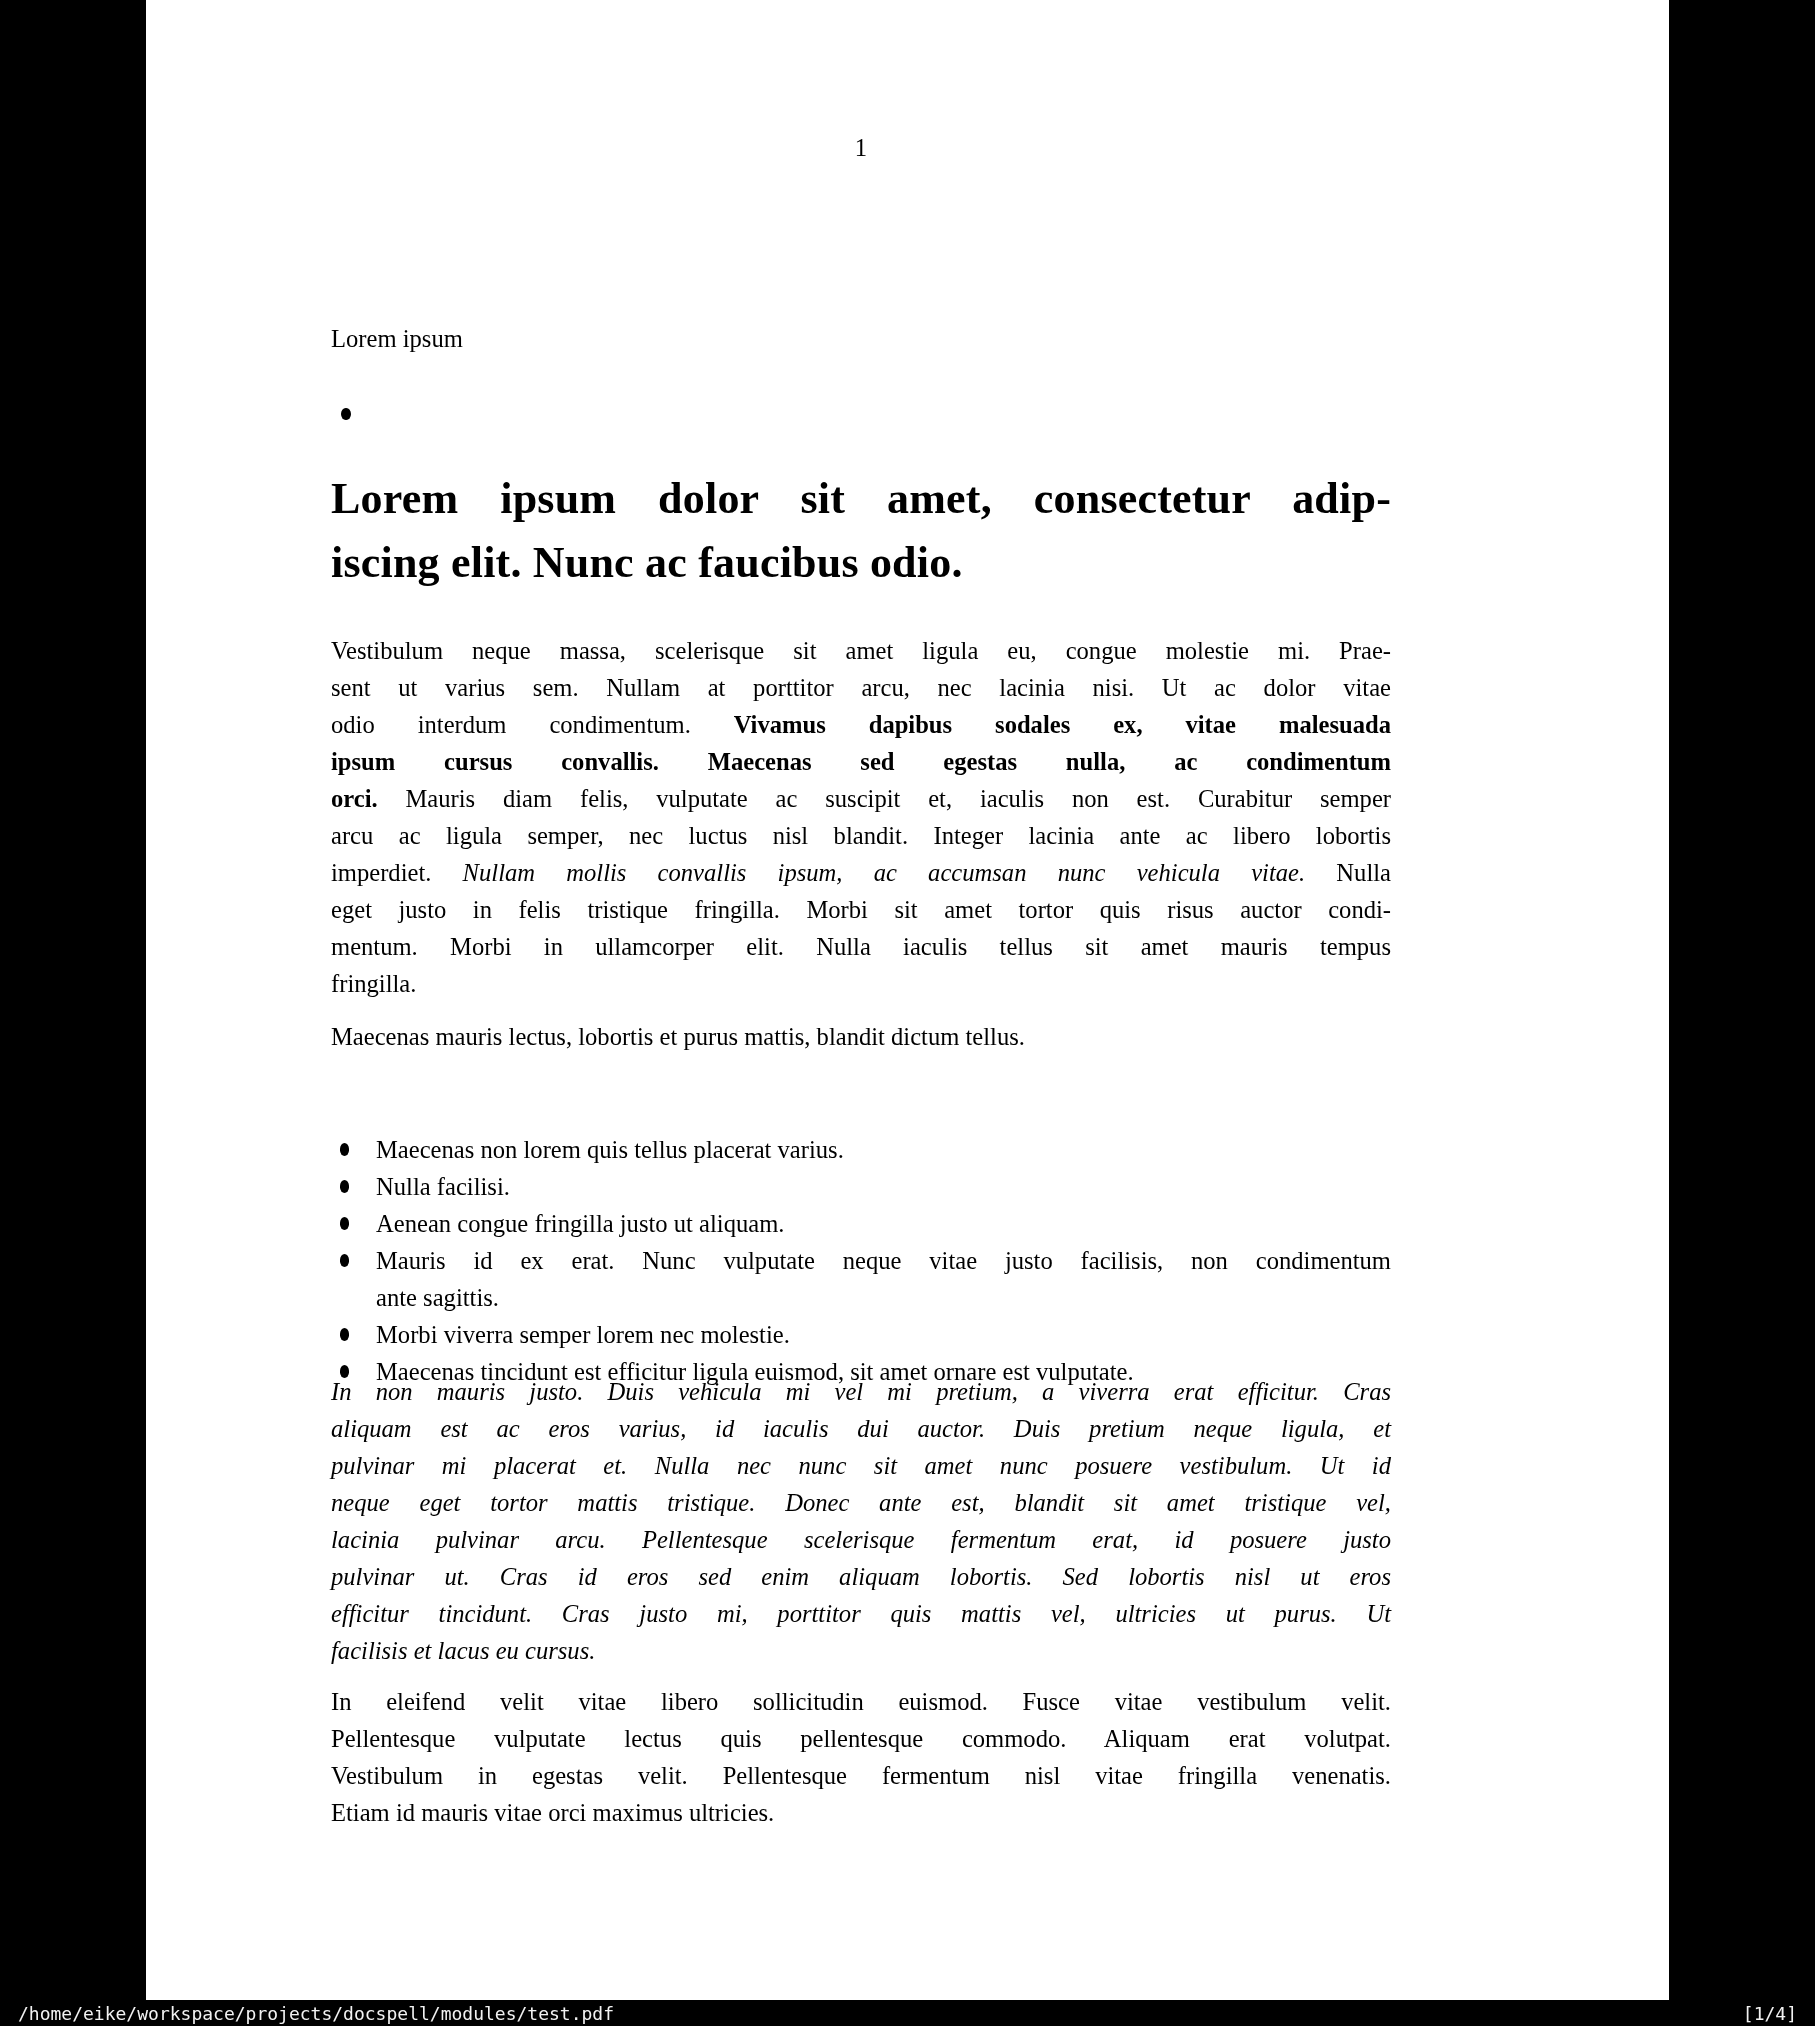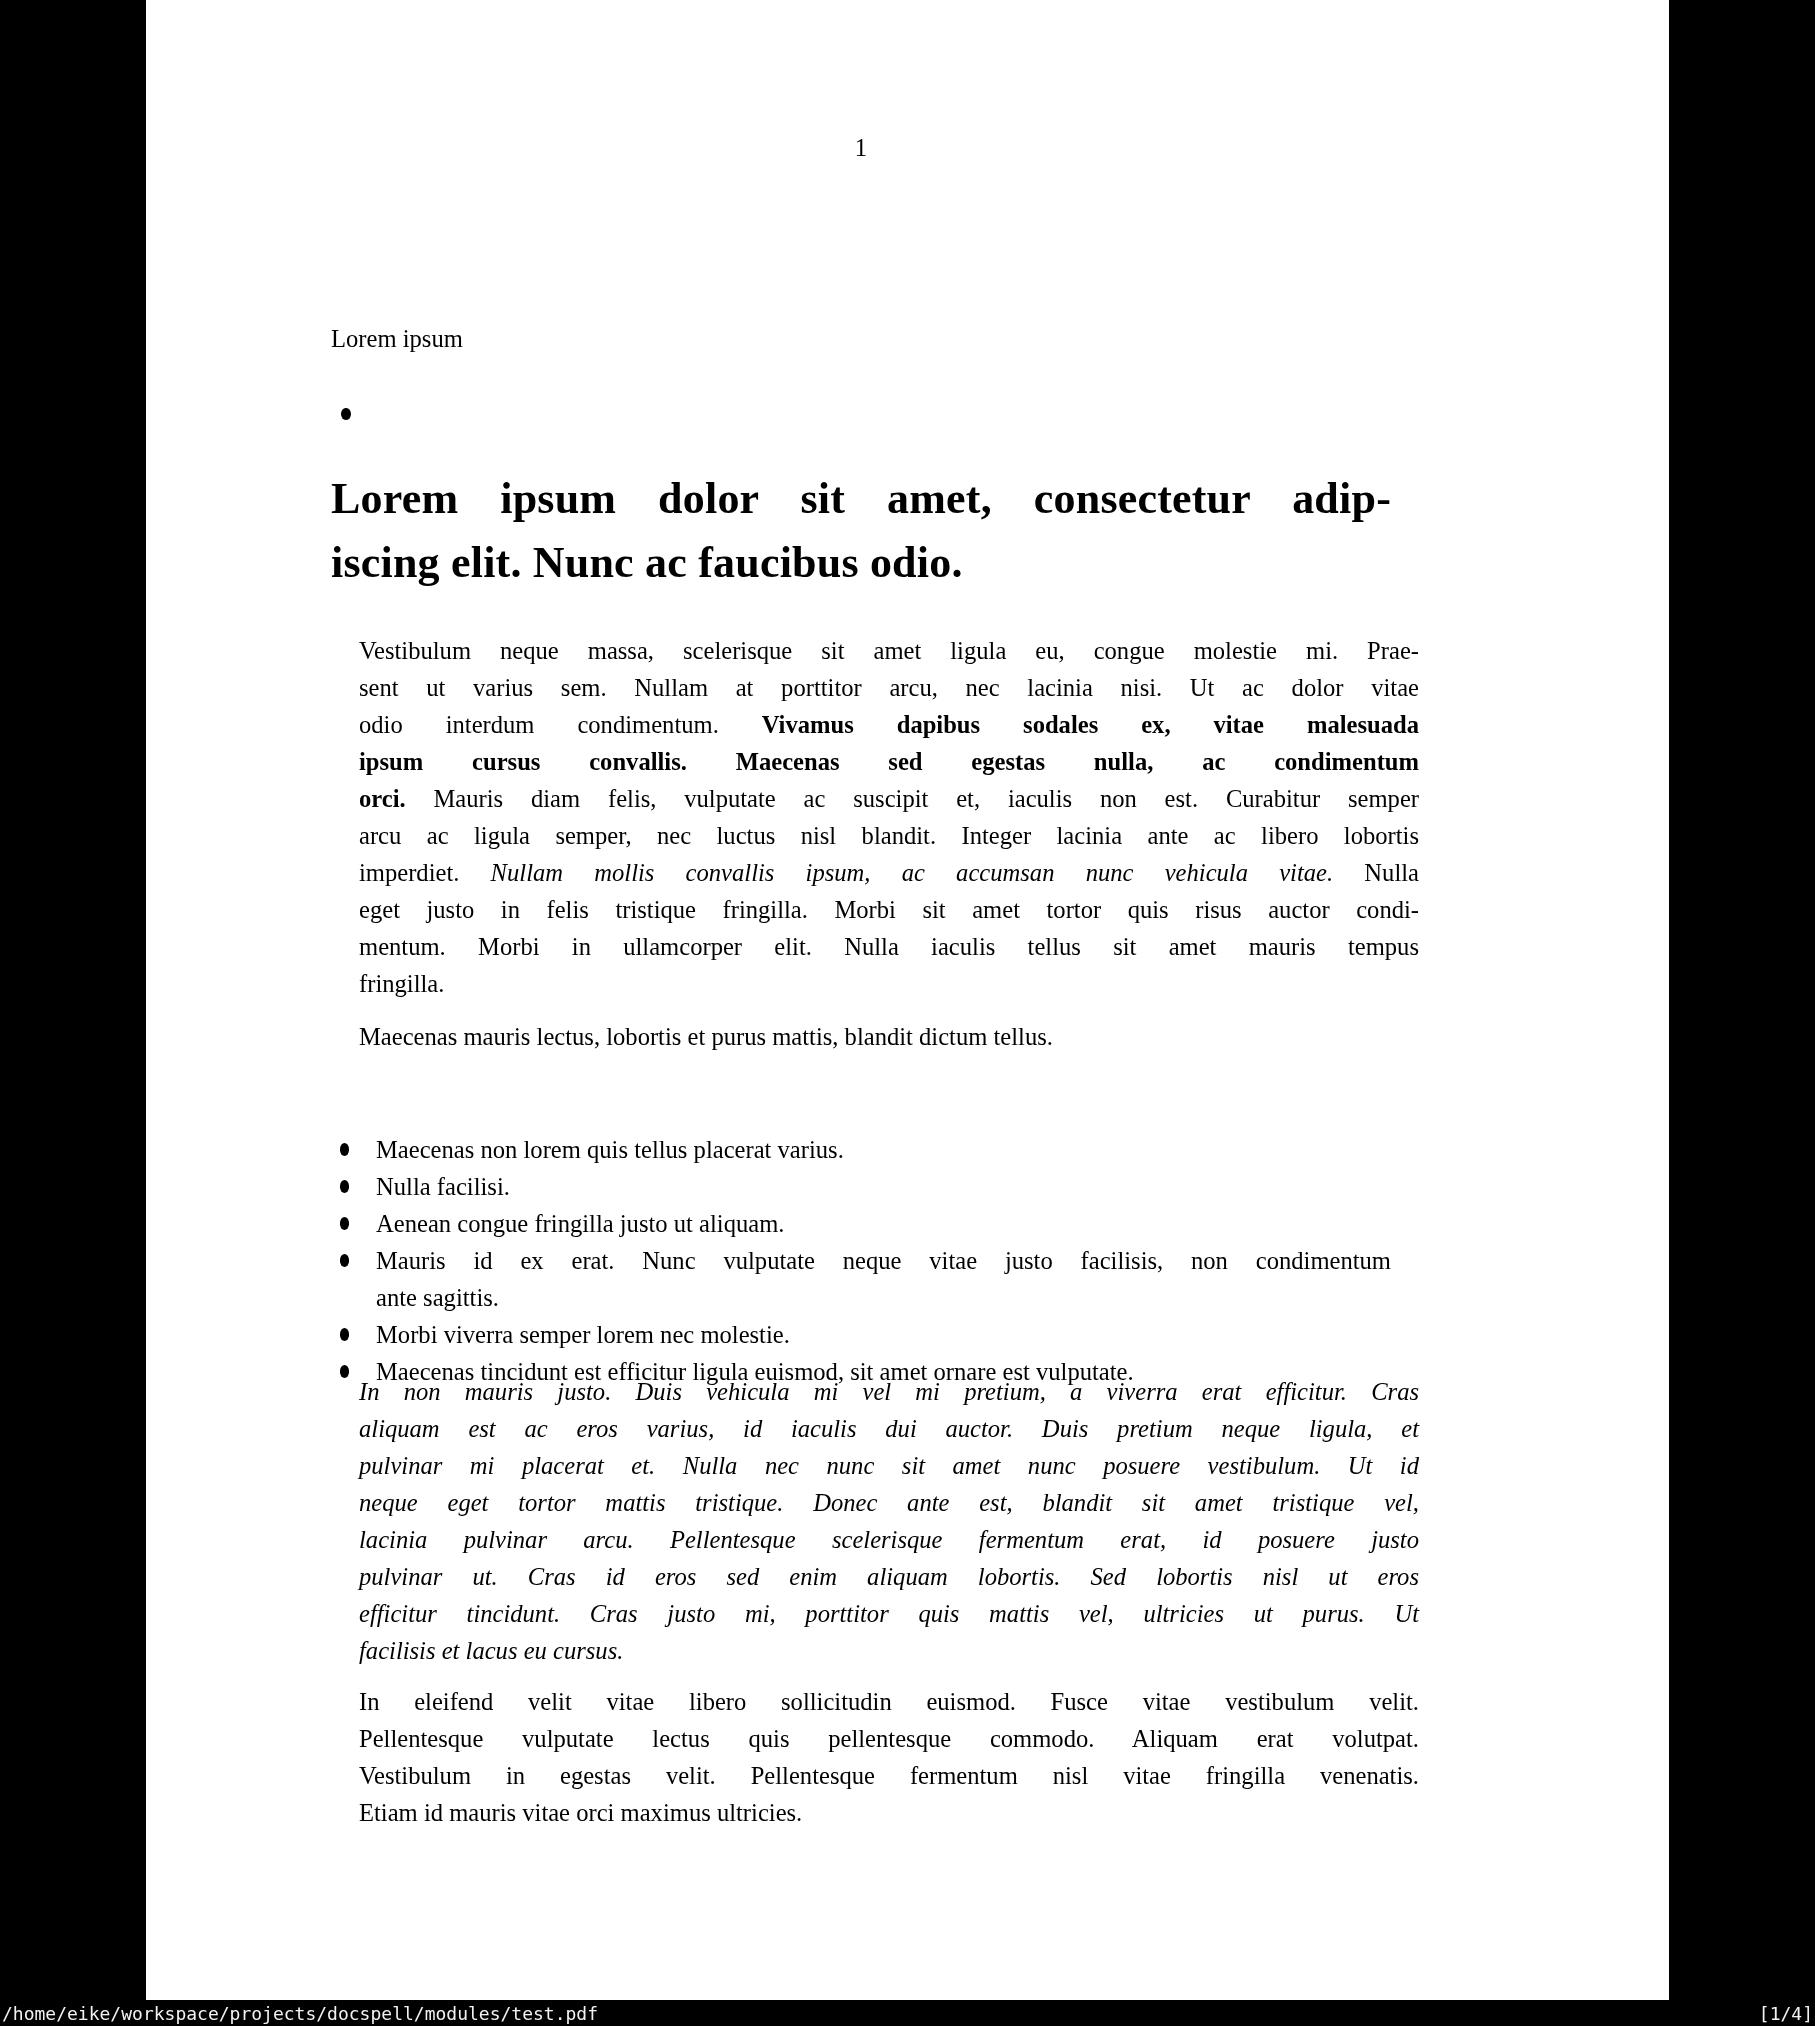--- a/index.html
+++ b/index.html
@@ -10,42 +10,42 @@
   .page{position:absolute;left:146px;top:0;width:1523px;height:2000px;background:#ffffff;color:#000;}
 
   
   .pagenum{position:absolute;left:185px;top:134px;width:1060px;text-align:center;font-size:24.6px;}
   .intro{position:absolute;left:185px;top:325px;width:1060px;font-size:24.6px;}
   .lone-bullet{position:absolute;left:195px;top:408px;width:9.5px;height:12.3px;border-radius:50%;background:#000;}
 
   .heading{position:absolute;left:185px;top:467px;width:1060px;margin:0;
            font-size:44px;line-height:64px;font-weight:bold;letter-spacing:0.2px;}
 
-  .para{position:absolute;left:185px;width:1060px;font-size:24.6px;line-height:37px;margin-left:28px;}
+  .para{position:absolute;left:185px;width:1060px;font-size:24.6px;line-height:37px;}
   #para1{top:632px;}
   #para2{top:1018px;}
   #para3{top:1373px;font-style:italic;}
   #para4{top:1683px;}
 
   #list{position:absolute;left:185px;top:1085px;width:1060px;font-size:24.6px;line-height:37px;margin-top:46px;}
 
   
   .tl{text-align:justify;text-align-last:justify;}
   .tl.last{text-align-last:left;}
   .b{font-weight:bold;}
   .i{font-style:italic;}
 
   .item{position:relative;padding-left:45px;}
   .bullet{position:absolute;left:8.5px;top:12.3px;width:9.5px;height:12.3px;border-radius:50%;background:#000;}
 
   
   .statusbar{position:absolute;left:0;top:2000px;width:1815px;height:26.5px;background:#000;
              color:#f2f2f2;font-family:"DejaVu Sans Mono","Liberation Mono",monospace;font-size:18px;
              display:flex;justify-content:space-between;align-items:center;
-             padding:0 2px;box-sizing:border-box;}
+             padding:0 18px;box-sizing:border-box;}
 </style>
 </head>
 <body>
 
 <div class="page">
   <div class="pagenum">1</div>
   <div class="intro">Lorem ipsum</div>
   <div class="lone-bullet"></div>
   <h1 class="heading" id="heading">
       <div class="tl">Lorem ipsum dolor sit amet, consectetur adip-</div>

